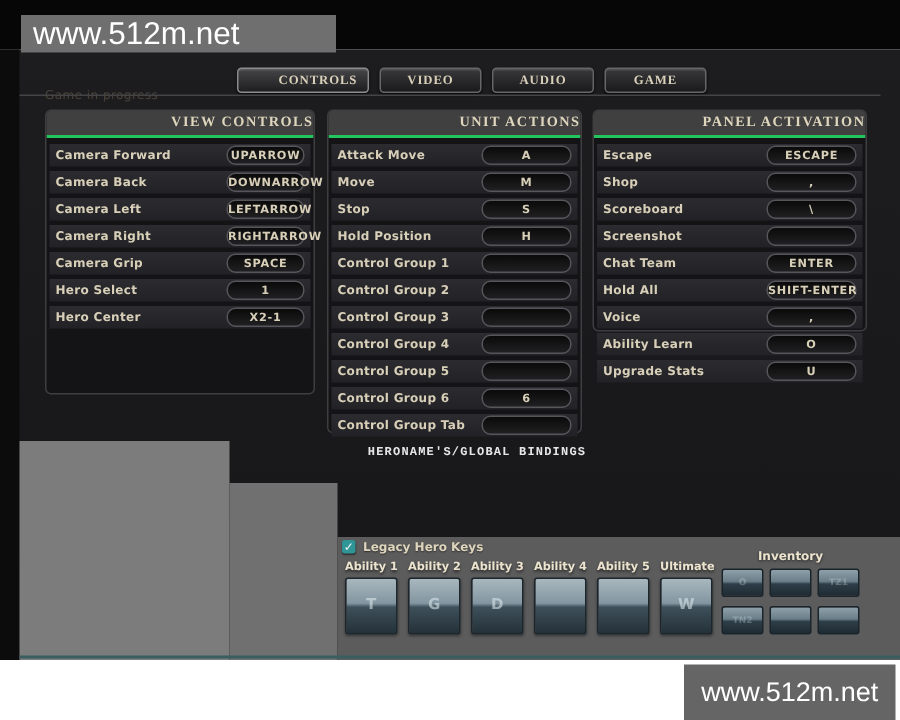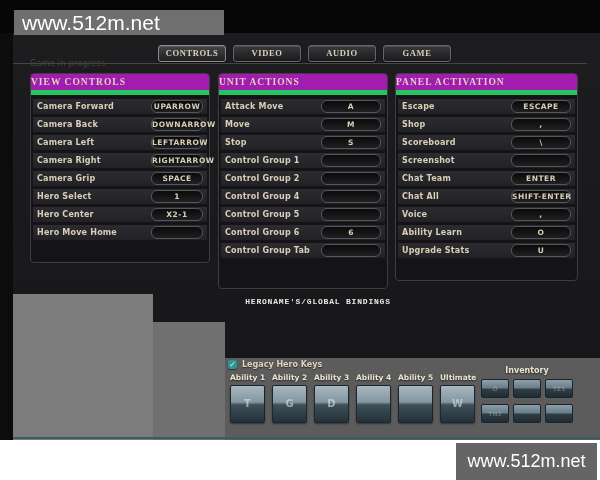--- a/index.html
+++ b/index.html
@@ -15,29 +15,29 @@
   .wm-bottom{position:absolute;left:456px;top:443px;width:141px;height:37px;background:#656565;
         color:#fff;font-family:"Liberation Sans",sans-serif;font-size:18px;line-height:37px;
         text-align:center;white-space:nowrap;}
   .status{position:absolute;left:30px;top:42px;font-size:8px;color:#4a4339;letter-spacing:.3px;margin-top:17px;}
   .tabs{position:absolute;left:158px;top:45px;display:flex;gap:7px;}
   .tab{width:66px;height:15px;line-height:15px;text-align:center;
        background:linear-gradient(#39393b,#1a1a1c);border:1px solid #66666a;border-radius:3px;
        box-shadow:inset 0 1px 0 rgba(255,255,255,.12),0 1px 2px rgba(0,0,0,.6);
        color:#d9d0ba;font-size:8.5px;font-weight:bold;letter-spacing:.6px;
        font-family:"Liberation Serif",serif;}
-  .tab.active{border-color:#8d8d91;background:linear-gradient(#454547,#1e1e20);}
+  .tab.active{border-color:#8d8d91;background:linear-gradient(#454547,#1e1e20);padding-left:20px;}
   .frame-line{position:absolute;left:13px;top:63px;width:574px;height:1px;background:#454547;}
   .panel{position:absolute;top:73px;background:#141416;border:1px solid #3e3e40;
          border-radius:4px;box-sizing:border-box;}
   .panel-vc{left:30px;width:180px;height:190px;}
   .panel-ua{left:218px;width:170px;height:216px;}
-  .panel-pa{left:395px;width:183px;height:208px;}
-  .panel-header{height:16px;line-height:16px;text-align:left;background:#a21caf;
-        border-bottom:5px solid #22c55e;border-radius:3px 3px 0 0;
+  .panel-pa{left:395px;width:183px;height:148px;}
+  .panel-header{height:16px;line-height:16px;text-align:right;background:#404040;
+        border-bottom:2px solid #22c55e;border-radius:3px 3px 0 0;
         color:#ded5bd;font-size:9.5px;font-weight:bold;letter-spacing:1px;
         font-family:"Liberation Serif",serif;}
   .rows{padding:2px 2px 16px 2px;}
   .row{height:15px;margin-top:3px;background:linear-gradient(#2c2c30,#222226);
        display:flex;align-items:center;justify-content:space-between;padding:0 4px;}
   .row:first-child{margin-top:2px;}
   .lbl{font-size:8px;font-weight:bold;color:#d8cfb8;letter-spacing:.2px;white-space:nowrap;}
   .pill{height:11px;line-height:11px;border-radius:6px;
         background:linear-gradient(#0a0a0a,#202022);border:1px solid #55555a;
         font-size:7.5px;font-weight:bold;color:#d8cfb8;text-align:center;
@@ -115,48 +115,52 @@
           <span class="pill">SPACE</span>
         </div>
       <div class="row">
           <span class="lbl">Hero Select</span>
           <span class="pill">1</span>
         </div>
       <div class="row">
           <span class="lbl">Hero Center</span>
           <span class="pill">X2-1</span>
         </div>
-      <div class="row">
-          <span class="lbl">Hero Move Home</span>
-          <span class="pill"></span>
-        </div>
     </div>
   </div>
 
   <div class="panel panel-ua">
     <div class="panel-header">UNIT ACTIONS</div>
     <div class="rows">
       <div class="row">
           <span class="lbl">Attack Move</span>
           <span class="pill">A</span>
         </div>
       <div class="row">
           <span class="lbl">Move</span>
           <span class="pill">M</span>
         </div>
       <div class="row">
           <span class="lbl">Stop</span>
           <span class="pill">S</span>
         </div>
       <div class="row">
+          <span class="lbl">Hold Position</span>
+          <span class="pill">H</span>
+        </div>
+      <div class="row">
           <span class="lbl">Control Group 1</span>
           <span class="pill"></span>
         </div>
       <div class="row">
           <span class="lbl">Control Group 2</span>
+          <span class="pill"></span>
+        </div>
+      <div class="row">
+          <span class="lbl">Control Group 3</span>
           <span class="pill"></span>
         </div>
       <div class="row">
           <span class="lbl">Control Group 4</span>
           <span class="pill"></span>
         </div>
       <div class="row">
           <span class="lbl">Control Group 5</span>
           <span class="pill"></span>
         </div>
@@ -188,21 +192,21 @@
         </div>
       <div class="row">
           <span class="lbl">Screenshot</span>
           <span class="pill"></span>
         </div>
       <div class="row">
           <span class="lbl">Chat Team</span>
           <span class="pill">ENTER</span>
         </div>
       <div class="row">
-          <span class="lbl">Chat All</span>
+          <span class="lbl">Hold All</span>
           <span class="pill">SHIFT-ENTER</span>
         </div>
       <div class="row">
           <span class="lbl">Voice</span>
           <span class="pill">,</span>
         </div>
       <div class="row">
           <span class="lbl">Ability Learn</span>
           <span class="pill">O</span>
         </div>

